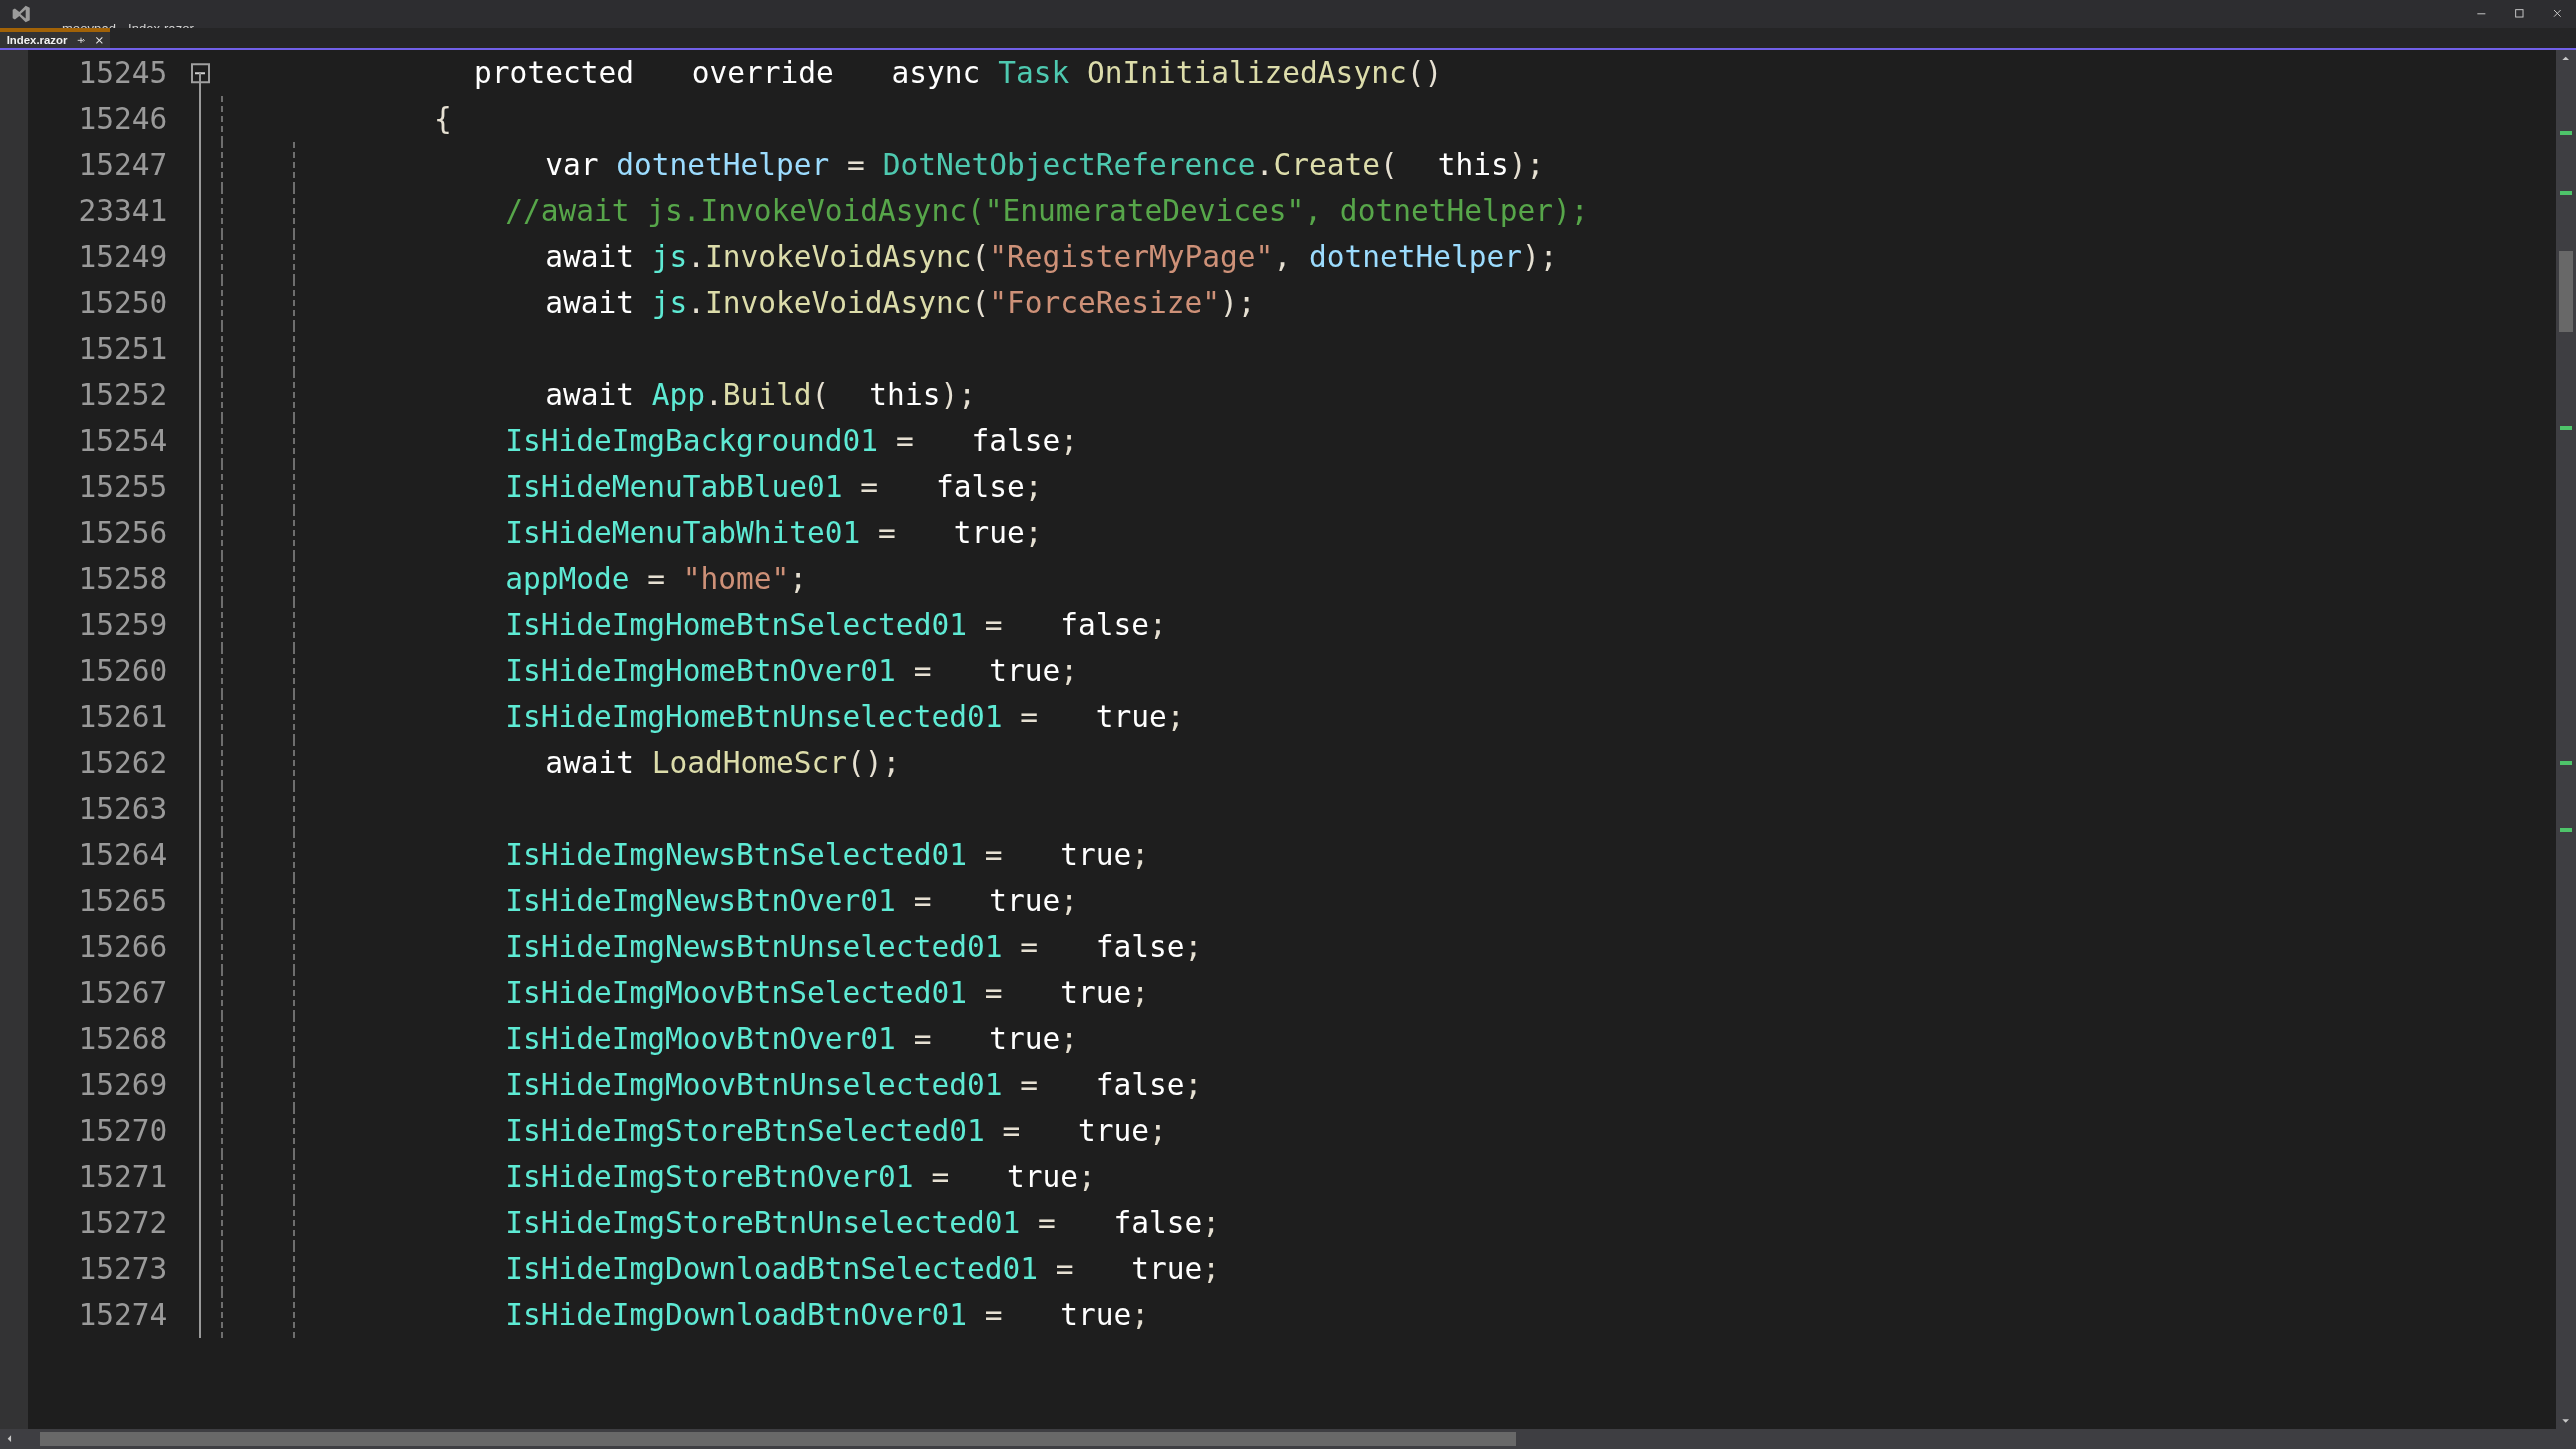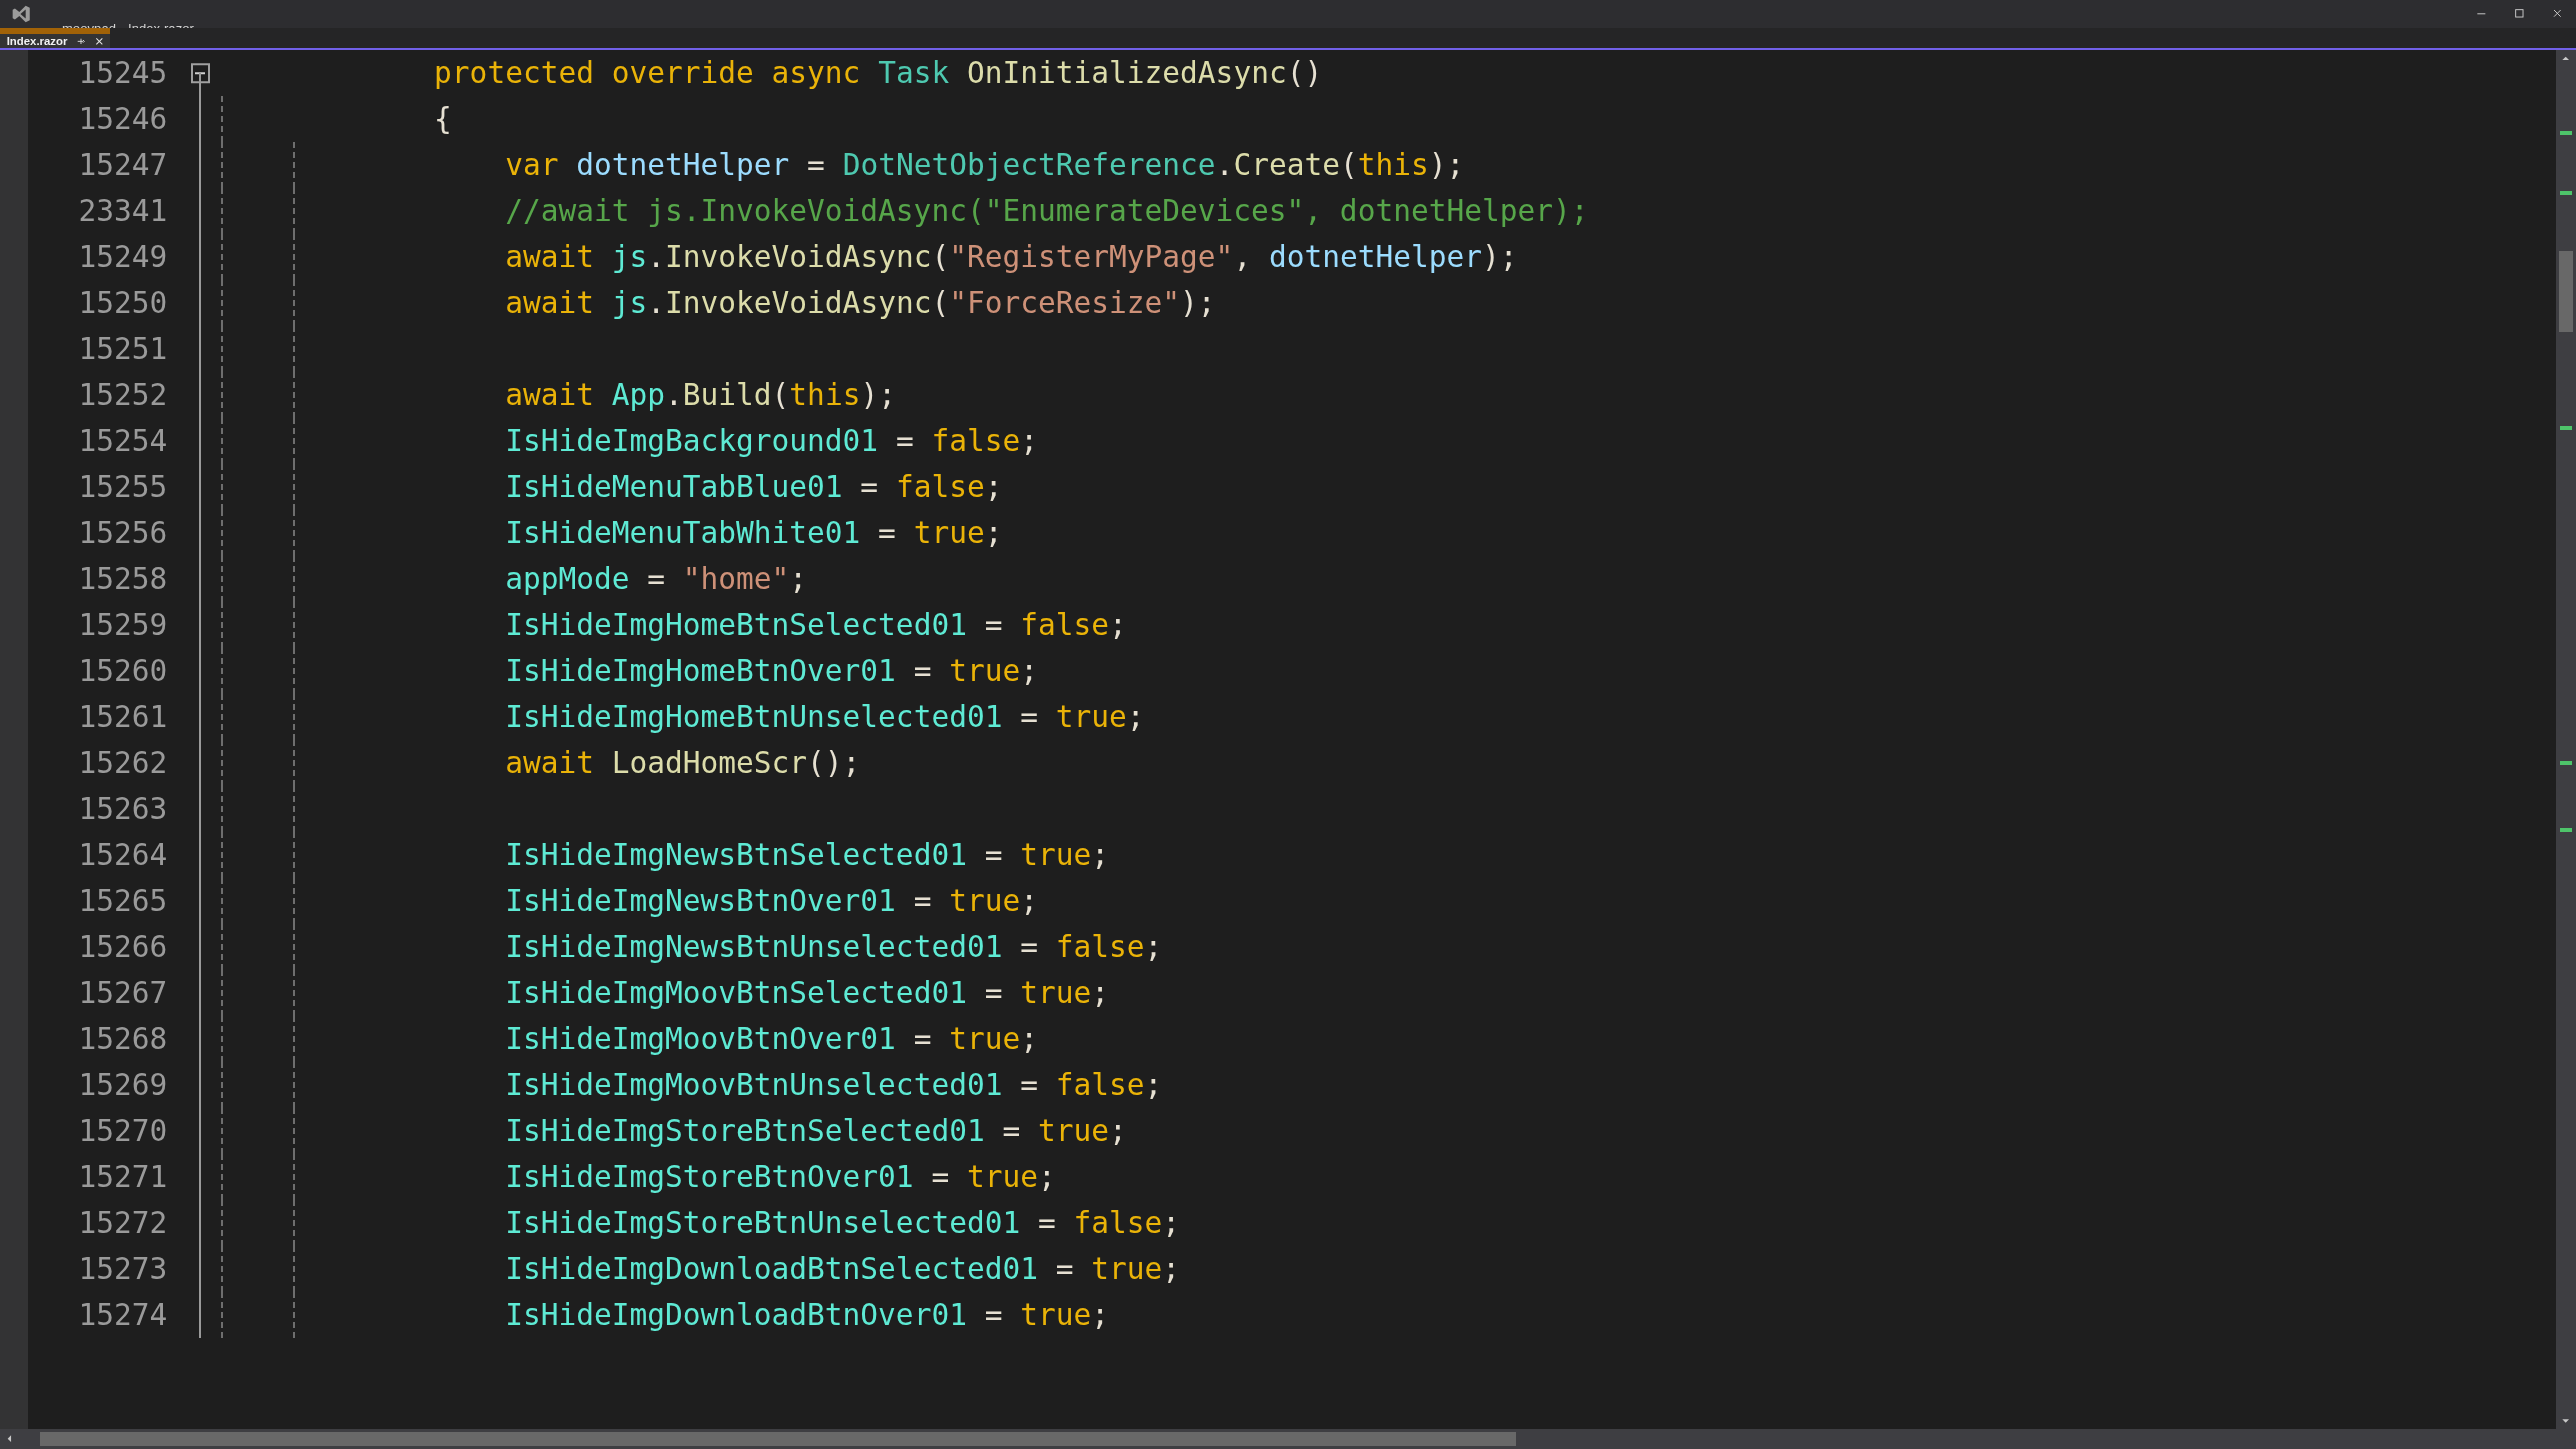--- a/index.html
+++ b/index.html
@@ -54,21 +54,21 @@
   #tabstrip {
     height: 20px;
     background: #252526;
     display: flex;
     align-items: flex-end;
     position: relative;
   }
   #tab-active {
     height: 20px;
     background: #333334;
-    border-top: 6px solid #a16207;
+    border-top: 4px solid #a16207;
     display: flex;
     align-items: center;
     padding: 0 5.4px 0 6.7px;
     gap: 6.7px;
     min-width: 0;
   }
   #tab-label {
     color: #f2f2f2;
     font-size: 11.4px;
     font-weight: bold;
@@ -181,21 +181,21 @@
   .code-text {
     flex: 1 1 auto;
     color: #d4d4d4;
     font-family: "DejaVu Sans Mono", monospace;
     font-size: 29.5px;
     letter-spacing: 0px;
     padding-left: 0;
   }
 
   
-  .kw   { color: #eab308; }  
+  .kw   { color: #ffffff; margin-left: 40px; }  
   .typ  { color: #4ec9b0; }  
   .mth  { color: #dcdcaa; }  
   .str  { color: #ce9178; }  
   .cmt  { color: #57a64a; }  
   .loc  { color: #9cdcfe; }  
   .fld  { color: #5eead4; }  
   .pun  { color: #e6e0d2; }  
 
   
   #vscroll {

